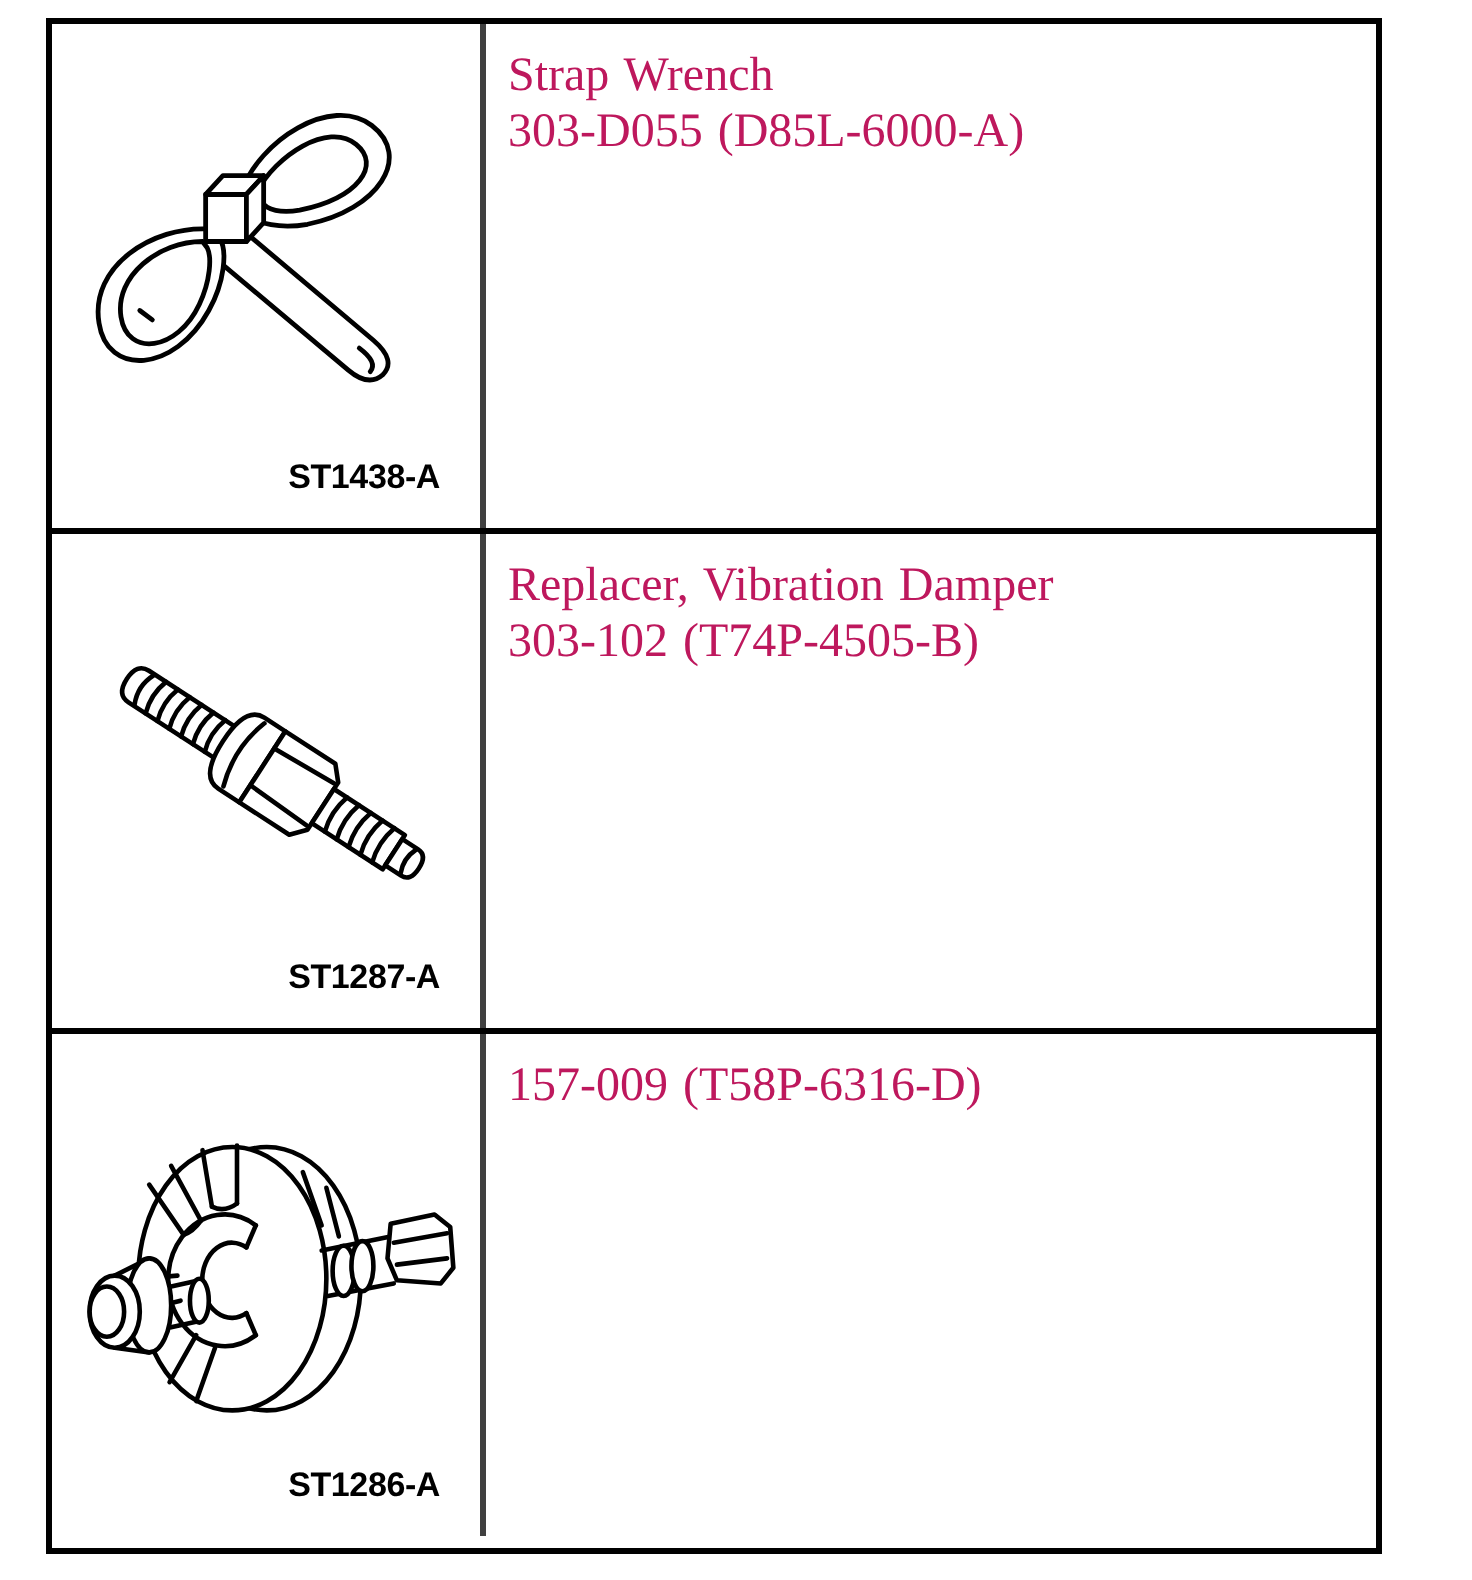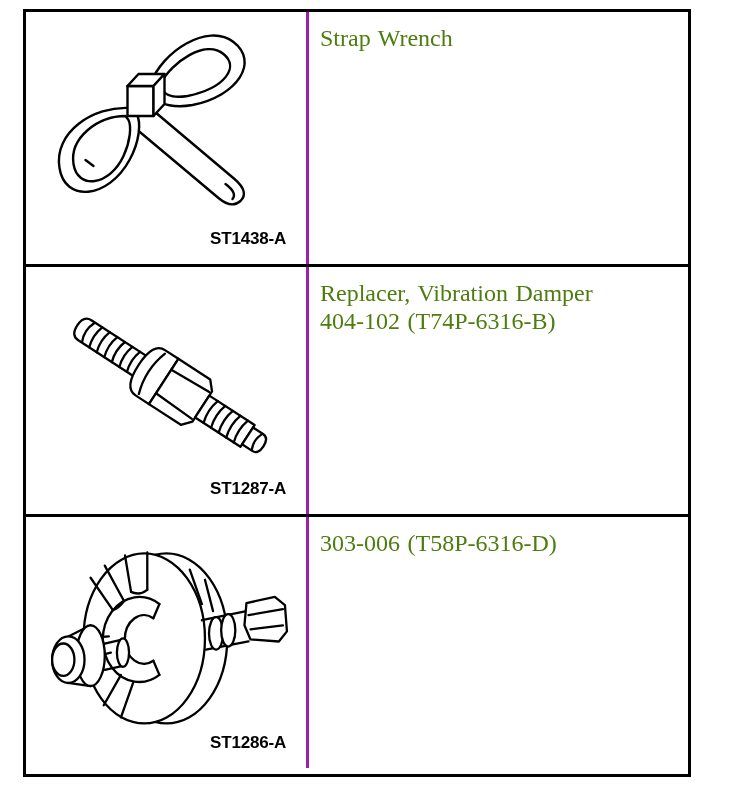--- a/index.html
+++ b/index.html
@@ -22,23 +22,23 @@
   }
   .row {
     display: flex;
     box-sizing: border-box;
   }
   .row.r1 { height: 255px; border-bottom: 3px solid #000; }
   .row.r2 { height: 250px; border-bottom: 3px solid #000; }
   .row.r3 { height: 251px; }
   .cell-img {
     position: relative;
-    width: 283px;
+    width: 217px;
     box-sizing: border-box;
-    border-right: 3px solid #a21caf;
+    border-right: 3px solid #404040;
     overflow: hidden;
   }
   .cell-img svg {
     position: absolute;
     left: 0;
     top: 0;
     width: 100%;
     height: 100%;
   }
   .fig-label {
@@ -51,21 +51,21 @@
     letter-spacing: -0.2px;
     color: #000;
     white-space: nowrap;
   }
   .cell-text {
     flex: 1;
     box-sizing: border-box;
     padding: 12px 12px 0 11px;
     font-size: 24px;
     line-height: 28px;
-    color: #4d7c0f;
+    color: #be185d;
     word-spacing: 1.5px;
   }
   .tool-name, .tool-number { white-space: normal; }
   path, ellipse, polyline { vector-effect: non-scaling-stroke; }
 </style>
 </head>
 <body>
 
 <div class="tools-table">
 
@@ -84,20 +84,21 @@
         <path d="M56 148 L64 154"></path>
 
         <path d="M98 74 L124 74 L124 104 L98 104 Z" fill="#fff"></path>
         <path d="M98 74 L109 62 L135 62 L124 74 Z" fill="#fff"></path>
         <path d="M124 74 L135 62 L135 92 L124 104 Z" fill="#fff"></path>
       </svg>
       <div class="fig-label">ST1438-A</div>
     </div>
     <div class="cell-text">
       <div class="tool-name">Strap Wrench</div>
+      <div class="tool-number">303-D055 (D85L-6000-A)</div>
     </div>
   </div>
 
   <div class="row r2">
     <div class="cell-img">
       <svg viewBox="0 0 273 247" fill="none" stroke="#000" stroke-width="2.3" stroke-linecap="round" stroke-linejoin="round">
         <g transform="rotate(33 135 115)">
 
           <path d="M40 103 Q31 103 31 115 Q31 127 40 127 L106 127 L106 103 Z" fill="#fff"></path>
           <path d="M44 104 Q39 115 44 126"></path>
@@ -123,21 +124,21 @@
           <path d="M226 102 Q222 115 226 128"></path>
 
           <path d="M234 105 L246 105 Q253 105 253 115 Q253 125 246 125 L234 125 Z" fill="#fff"></path>
           <path d="M245 106 Q241 115 245 124"></path>
         </g>
       </svg>
       <div class="fig-label">ST1287-A</div>
     </div>
     <div class="cell-text">
       <div class="tool-name">Replacer, Vibration Damper</div>
-      <div class="tool-number">404-102 (T74P-6316-B)</div>
+      <div class="tool-number">303-102 (T74P-4505-B)</div>
     </div>
   </div>
 
   <div class="row r3">
     <div class="cell-img">
       <svg viewBox="0 0 273 248" fill="none" stroke="#000" stroke-width="2.3" stroke-linecap="round" stroke-linejoin="round">
 
         <ellipse cx="137" cy="120" rx="60" ry="84" fill="#fff"></ellipse>
         <ellipse cx="115" cy="120" rx="60" ry="84" fill="#fff"></ellipse>
 
@@ -173,17 +174,17 @@
         <ellipse cx="186" cy="115" rx="7" ry="16" fill="#fff"></ellipse>
         <ellipse cx="198" cy="112" rx="7" ry="16" fill="#fff"></ellipse>
 
         <path d="M216 85 L244 79 L254 87 L256 113 L248 123 L220 121 L214 107 Z" fill="#fff"></path>
         <path d="M218 97 L252 91"></path>
         <path d="M220 111 L252 107"></path>
       </svg>
       <div class="fig-label">ST1286-A</div>
     </div>
     <div class="cell-text">
-      <div class="tool-number">303-006 (T58P-6316-D)</div>
+      <div class="tool-number">157-009 (T58P-6316-D)</div>
     </div>
   </div>
 
 </div>
 
 </body></html>

